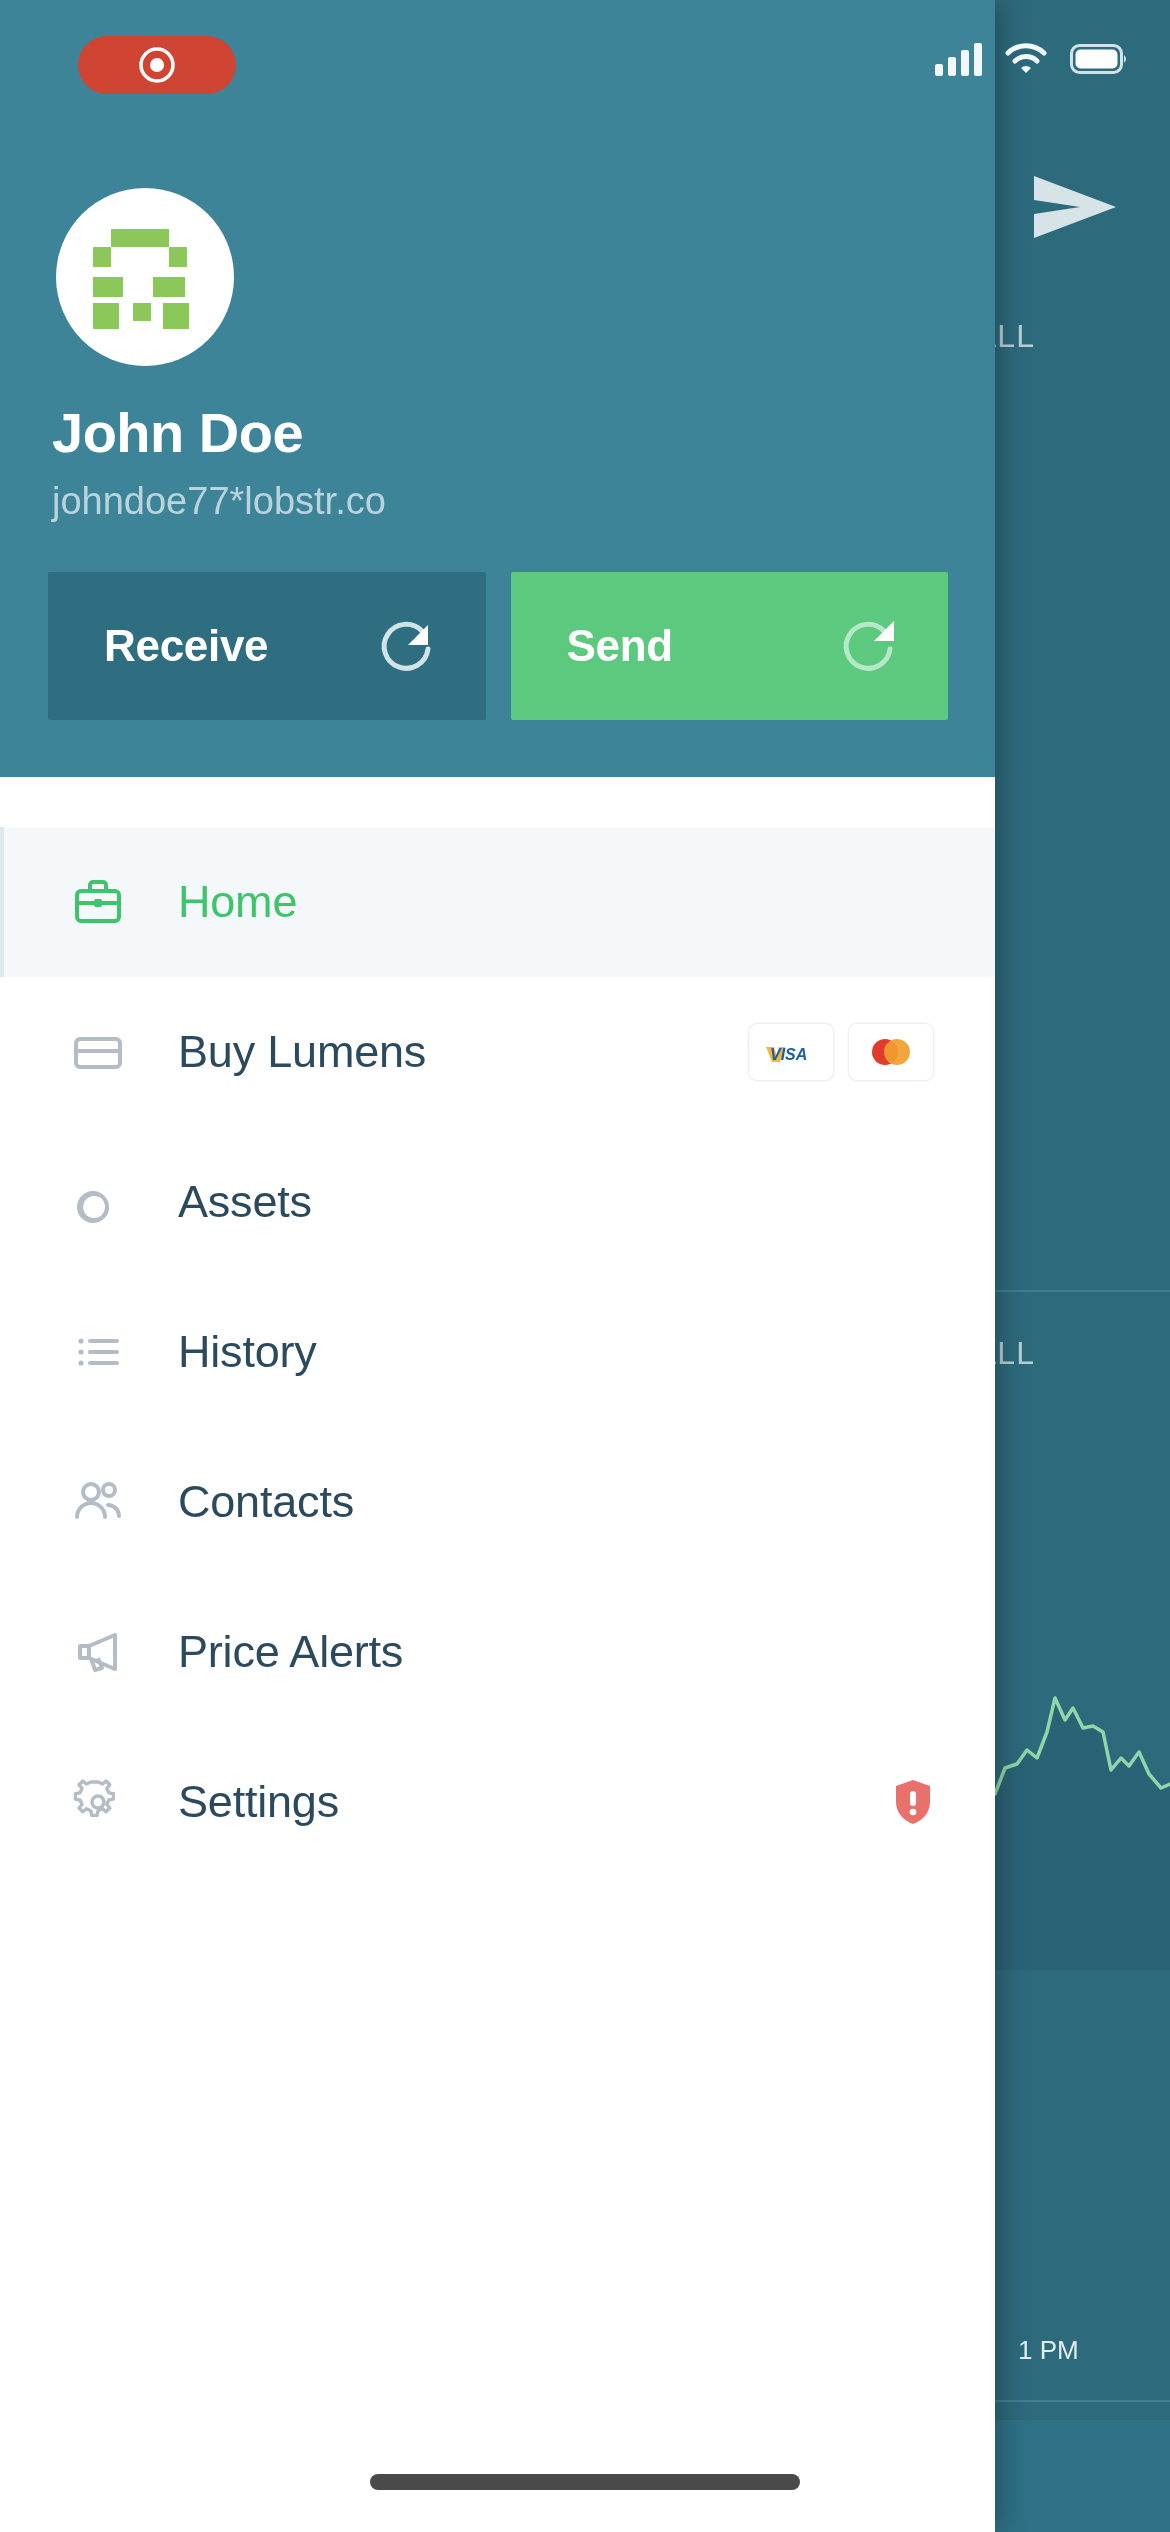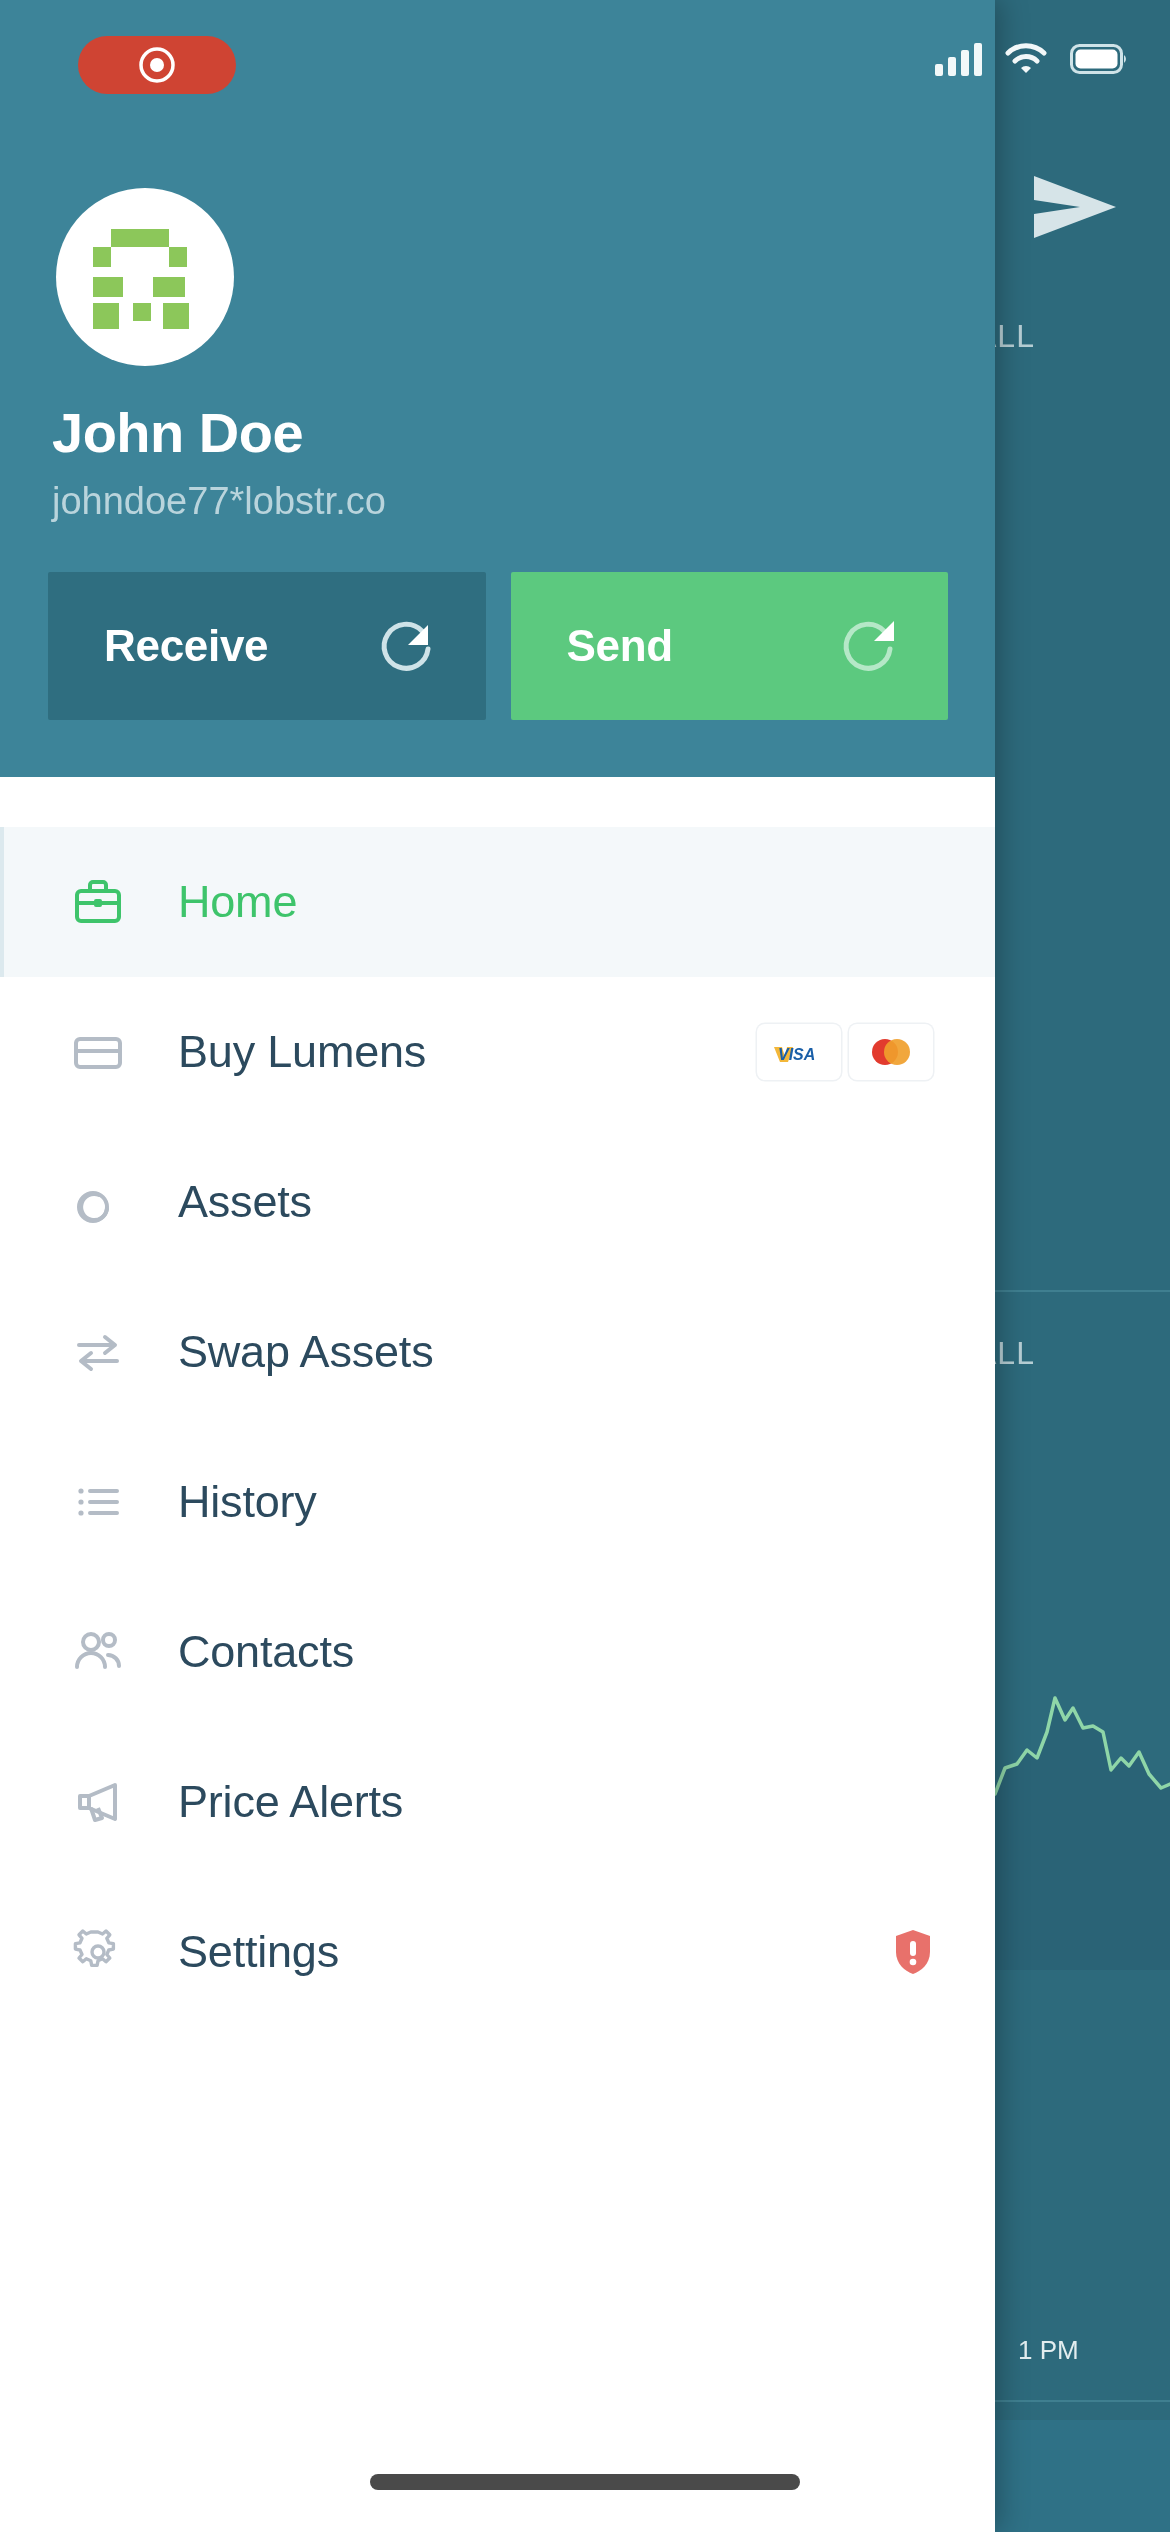--- a/index.html
+++ b/index.html
@@ -109,21 +109,21 @@
   }
   .menu-icon {
     width:96px; display:flex; align-items:center; justify-content:center;
     margin-left:50px; flex:0 0 96px;
   }
   .menu-label {
     font-size:45px; color:#2c4a5e; margin-left:32px; letter-spacing:-0.2px;
   }
   .menu-item.active .menu-label { color:#3ec46b; }
   .menu-right { position:absolute; right:62px; top:50%; transform:translateY(-50%);
-    display:flex; align-items:center; gap:8px; }
+    display:flex; align-items:center; gap:16px; }
   .card-badge {
     width:84px; height:56px; background:#ffffff; border-radius:8px;
     box-shadow:0 0 0 1.5px #eef1f4;
     display:flex; align-items:center; justify-content:center;
   }
   #warning-shield-icon { width:40px; height:48px; }
 
   #home-indicator {
     position:absolute; left:50%; transform:translateX(-50%);
     bottom:42px; width:430px; height:16px;
@@ -242,31 +242,20 @@
       <div class="menu-item">
         <span class="menu-icon">
           <svg width="54" height="54" viewBox="0 0 54 54">
             <circle cx="22" cy="32" r="14" fill="none" stroke="#b4bcc6" stroke-width="4"></circle>
             <path d="M28 20 a13 13 0 1 0 8 14" fill="none" stroke="#b4bcc6" stroke-width="4" stroke-linecap="round"></path>
           </svg>
         </span>
         <span class="menu-label">Assets</span>
       </div>
 
-      <div class="menu-item">
-        <span class="menu-icon">
-          <svg width="54" height="54" viewBox="0 0 54 54">
-            <path d="M8 20 L42 20" fill="none" stroke="#b4bcc6" stroke-width="4" stroke-linecap="round"></path>
-            <path d="M34 12 L44 20 L34 28" fill="none" stroke="#b4bcc6" stroke-width="4" stroke-linecap="round" stroke-linejoin="round"></path>
-            <path d="M46 36 L12 36" fill="none" stroke="#b4bcc6" stroke-width="4" stroke-linecap="round"></path>
-            <path d="M20 28 L10 36 L20 44" fill="none" stroke="#b4bcc6" stroke-width="4" stroke-linecap="round" stroke-linejoin="round"></path>
-          </svg>
-        </span>
-        <span class="menu-label">Swap Assets</span>
-      </div>
 
 
       <div class="menu-item">
         <span class="menu-icon">
           <svg width="54" height="54" viewBox="0 0 54 54">
             <circle cx="10" cy="16" r="2.6" fill="#b4bcc6"></circle>
             <circle cx="10" cy="27" r="2.6" fill="#b4bcc6"></circle>
             <circle cx="10" cy="38" r="2.6" fill="#b4bcc6"></circle>
             <path d="M19 16 L46 16 M19 27 L46 27 M19 38 L46 38" stroke="#b4bcc6" stroke-width="4" stroke-linecap="round"></path>
           </svg>

